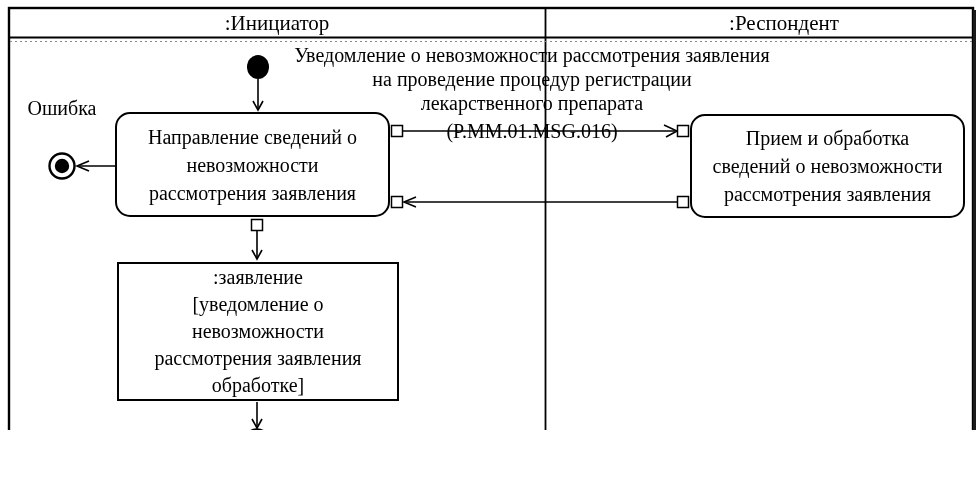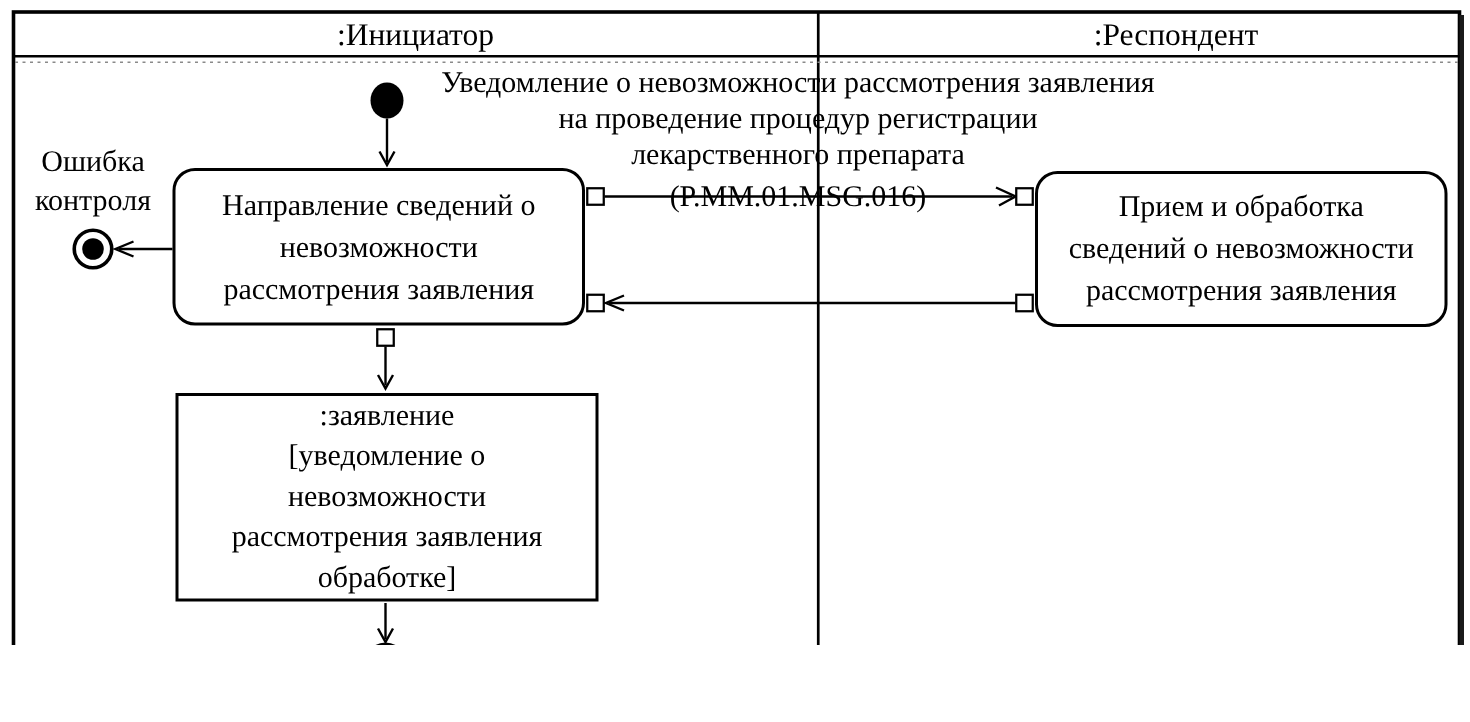--- a/index.html
+++ b/index.html
@@ -110,21 +110,20 @@
   <div class="t msg center" style="left:282px; top:43px; width:500px;">
     <div>Уведомление о невозможности рассмотрения заявления</div>
     <div>на проведение процедур регистрации</div>
     <div>лекарственного препарата</div>
     <div style="margin-top:4px;">(P.MM.01.MSG.016)</div>
   </div>
 
 
   <div class="t node-label center" style="left:10px; top:95px; width:104px;">
     <div>Ошибка</div>
-    <div>контроля</div>
   </div>
 
   <div class="box action-box" style="left:115px; top:112px; width:275px; height:105px;">
     <div>Направление сведений о</div>
     <div>невозможности</div>
     <div>рассмотрения заявления</div>
   </div>
 
   <div class="box action-box" style="left:690px; top:114px; width:275px; height:104px;justify-content:center;">
     <div>Прием и обработка</div>

